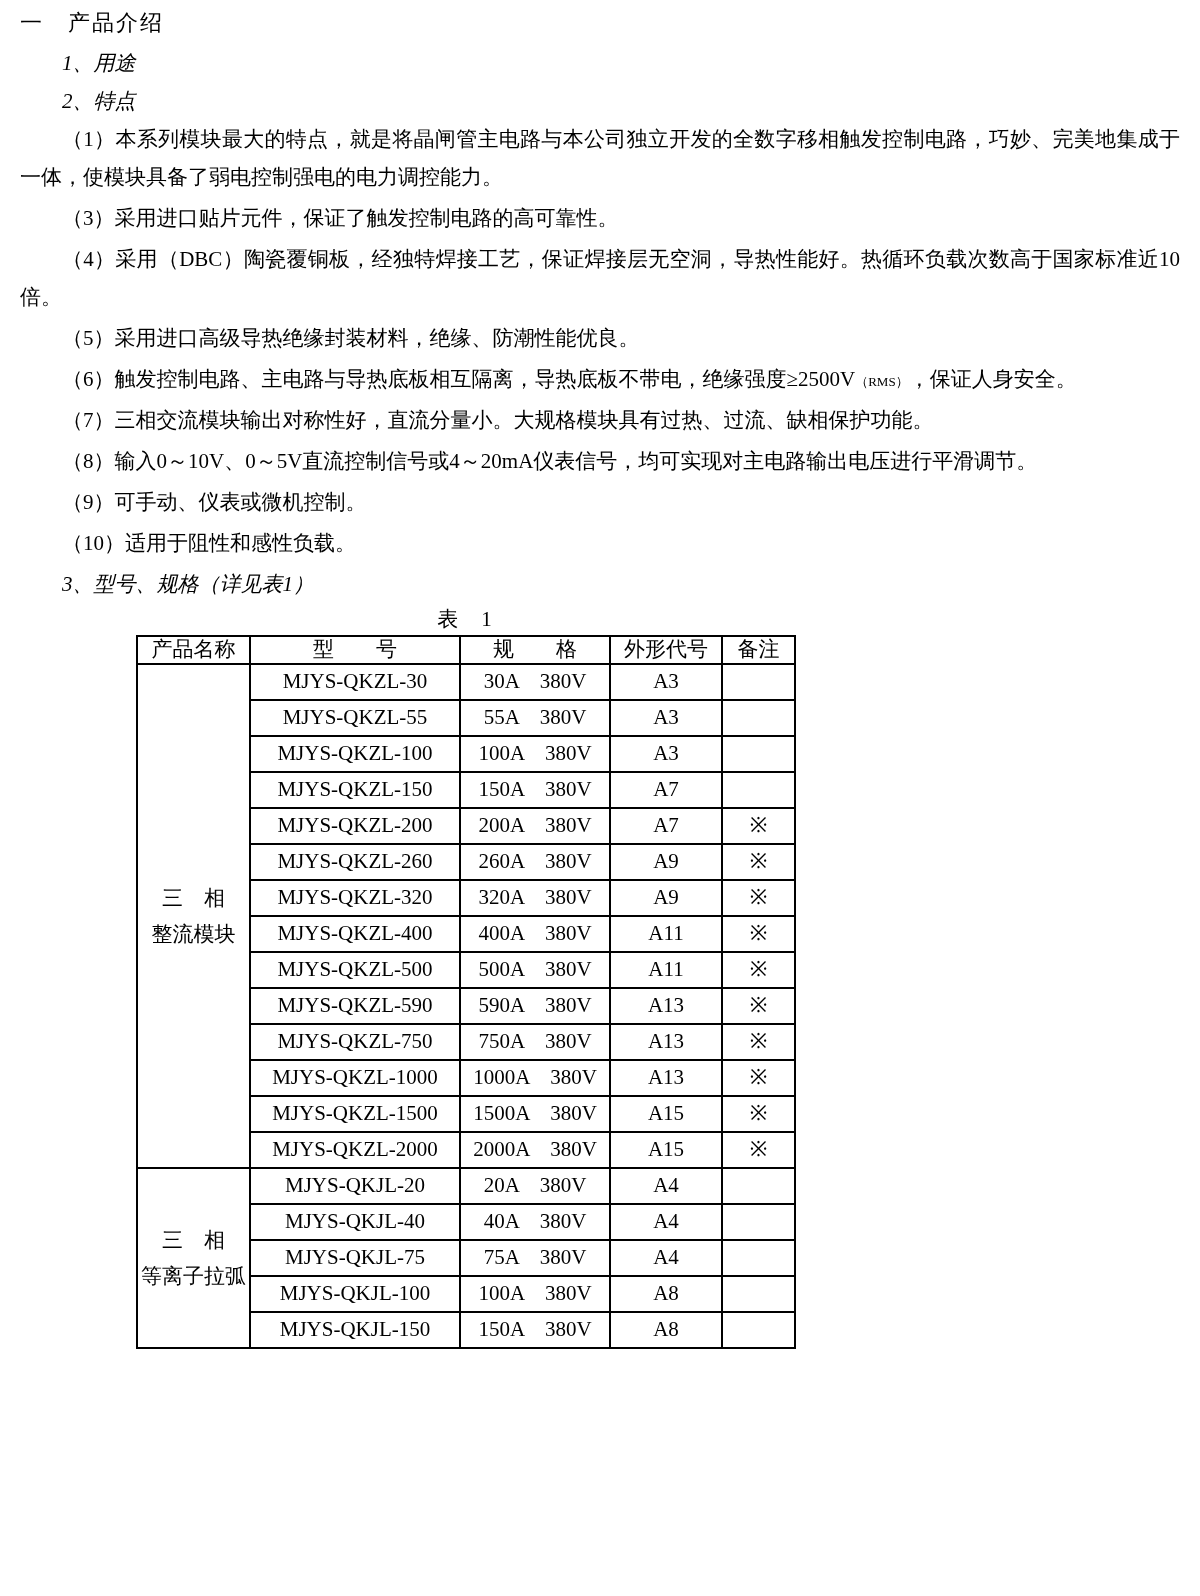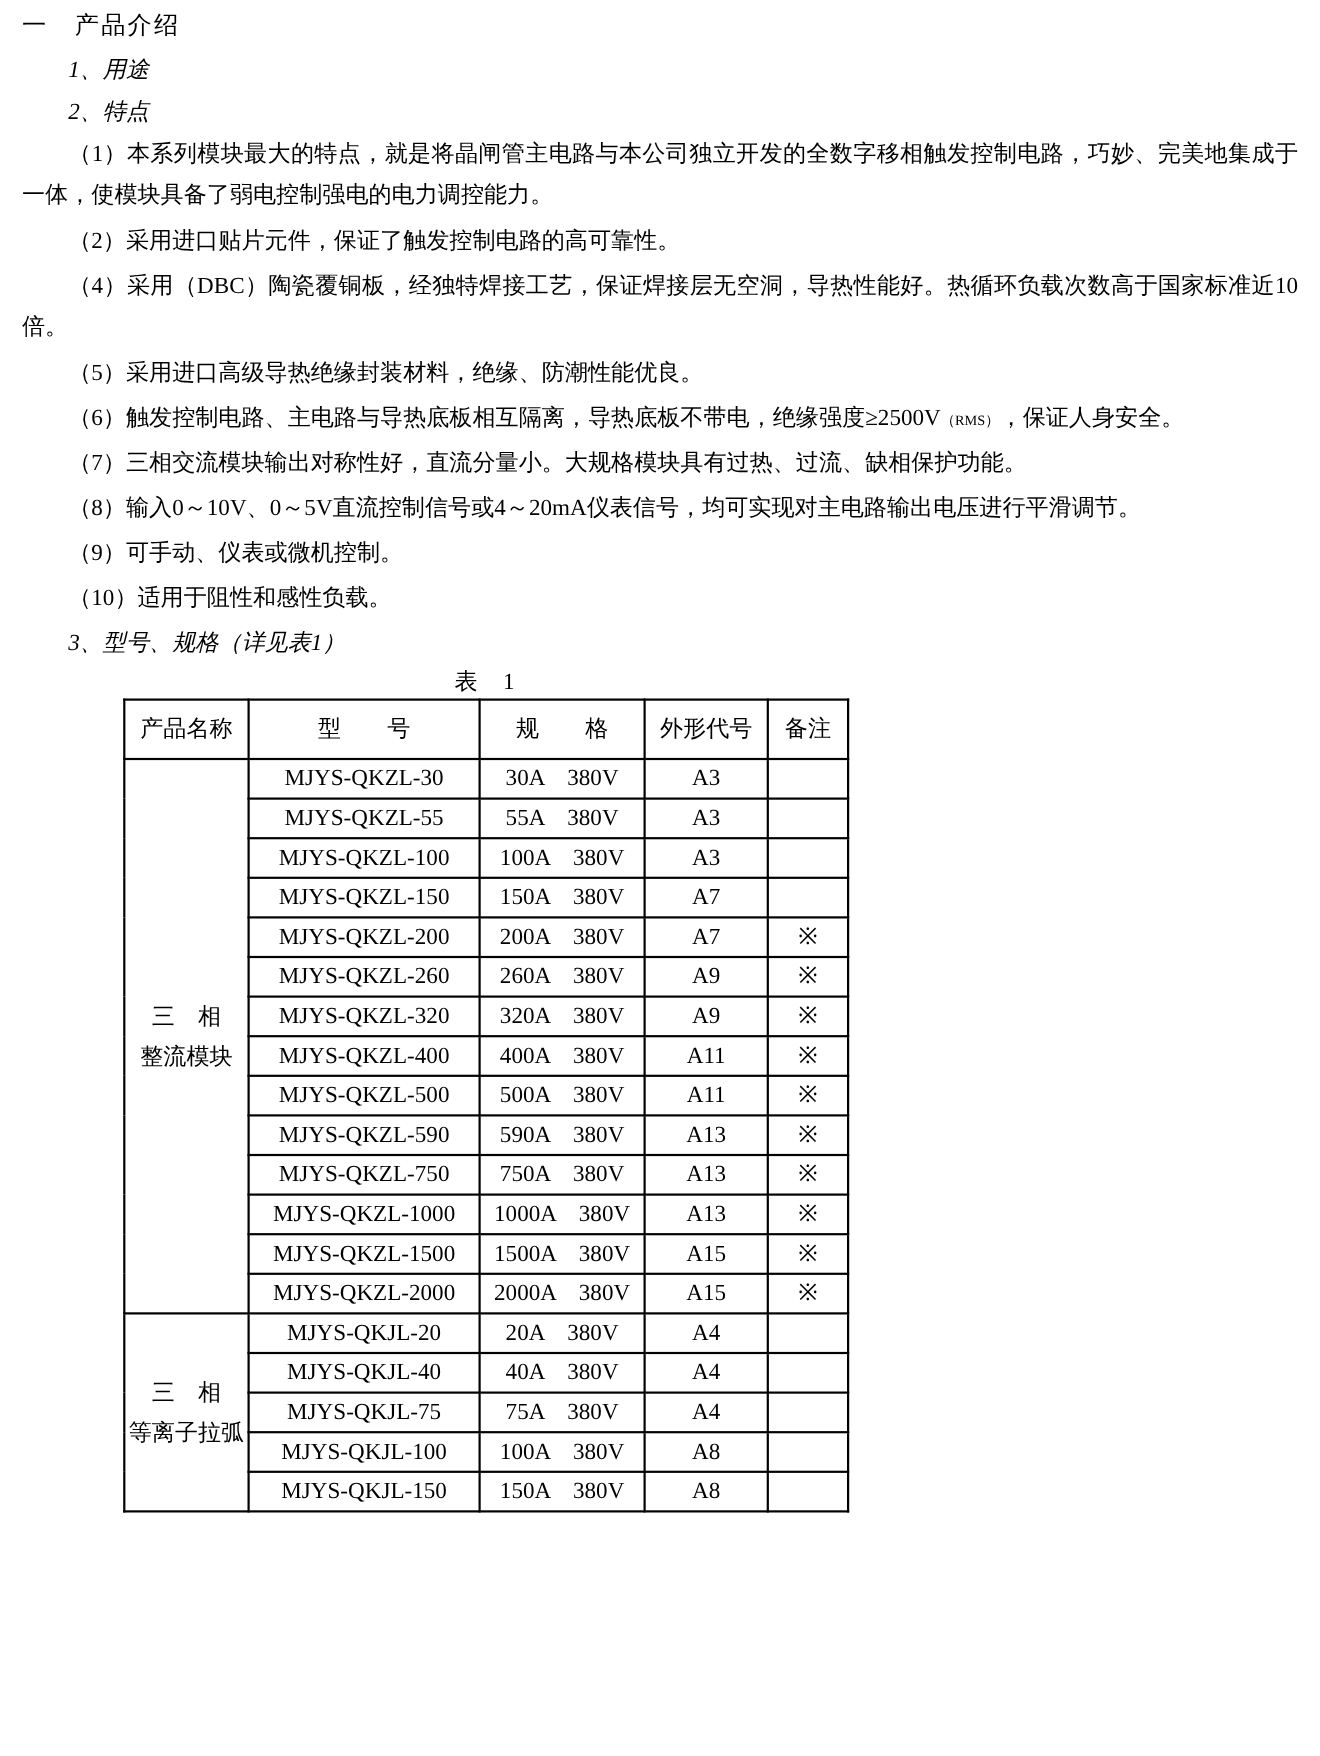--- a/index.html
+++ b/index.html
@@ -20,21 +20,21 @@
     font-family: Liberation Mono, monospace;
   }
   .sec-title { text-indent: 2em; font-style: italic; }
   .para {
     text-indent: 2em;
     text-align: justify;
   }
   .small-rms {
     font-size: 13px;
   }
-  .table-wrap { margin-left: 92px; width: 658px; }
+  .table-wrap { margin-left: 116px; width: 658px; }
   .table-title {
     text-align: center;
     line-height: 32px;
     height: 32px;
     font-size: 21px;
     letter-spacing: 1px;
   }
   table.spec {
     border-collapse: collapse;
     table-layout: fixed;
@@ -46,41 +46,41 @@
   table.spec col.c-spec    { width: 150px; }
   table.spec col.c-code    { width: 112px; }
   table.spec col.c-note    { width: 73px;  }
   table.spec th, table.spec td {
     border: 2px solid #000;
     padding: 0;
     text-align: center;
     font-weight: normal;
     line-height: 1.2;
   }
-  table.spec thead tr { height: 54px; }
+  table.spec thead tr { height: 28px; }
   table.spec tbody tr { height: 36px; }
   td.model-cell {
     text-align: left;
     padding-left: 24px;
   }
   td.group-cell div { line-height: 36px; }
 </style>
 </head>
 <body>
 
 <div class="doc">
 
   <div class="heading">一　产品介绍</div>
 
   <div class="sec-title">1、用途</div>
 
   <div class="sec-title">2、特点</div>
 
   <div class="para"><span>（1）本系列模块最大的特点，就是将晶闸管主电路与本公司独立开发的全数字移相触发控制电路，巧妙、完美地集成于一体，使模块具备了弱电控制强电的电力调控能力。</span><span class="small-rms"></span><span></span></div>
-  <div class="para"><span>（2）采用进口贴片元件，保证了触发控制电路的高可靠性。</span><span class="small-rms"></span><span></span></div>
+  <div class="para"><span>（3）采用进口贴片元件，保证了触发控制电路的高可靠性。</span><span class="small-rms"></span><span></span></div>
   <div class="para"><span>（4）采用（DBC）陶瓷覆铜板，经独特焊接工艺，保证焊接层无空洞，导热性能好。热循环负载次数高于国家标准近10倍。</span><span class="small-rms"></span><span></span></div>
   <div class="para"><span>（5）采用进口高级导热绝缘封装材料，绝缘、防潮性能优良。</span><span class="small-rms"></span><span></span></div>
   <div class="para"><span>（6）触发控制电路、主电路与导热底板相互隔离，导热底板不带电，绝缘强度≥2500V</span><span class="small-rms">（RMS）</span><span>，保证人身安全。</span></div>
   <div class="para"><span>（7）三相交流模块输出对称性好，直流分量小。大规格模块具有过热、过流、缺相保护功能。</span><span class="small-rms"></span><span></span></div>
   <div class="para"><span>（8）输入0～10V、0～5V直流控制信号或4～20mA仪表信号，均可实现对主电路输出电压进行平滑调节。</span><span class="small-rms"></span><span></span></div>
   <div class="para"><span>（9）可手动、仪表或微机控制。</span><span class="small-rms"></span><span></span></div>
   <div class="para"><span>（10）适用于阻性和感性负载。</span><span class="small-rms"></span><span></span></div>
 
   <div class="sec-title">3、型号、规格（详见表1）</div>
 

